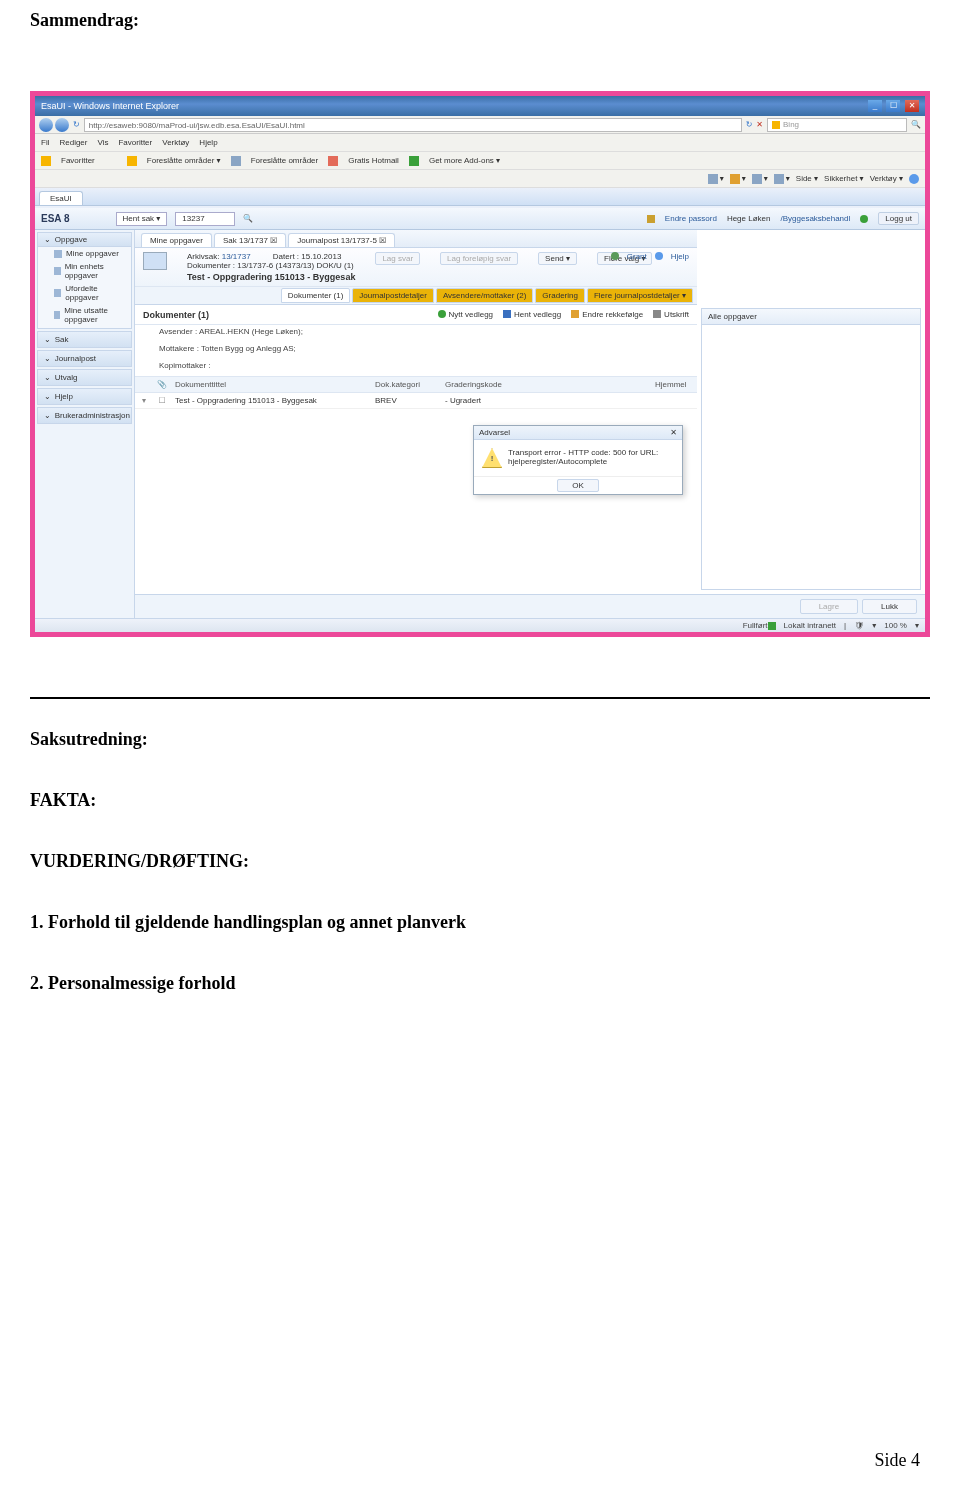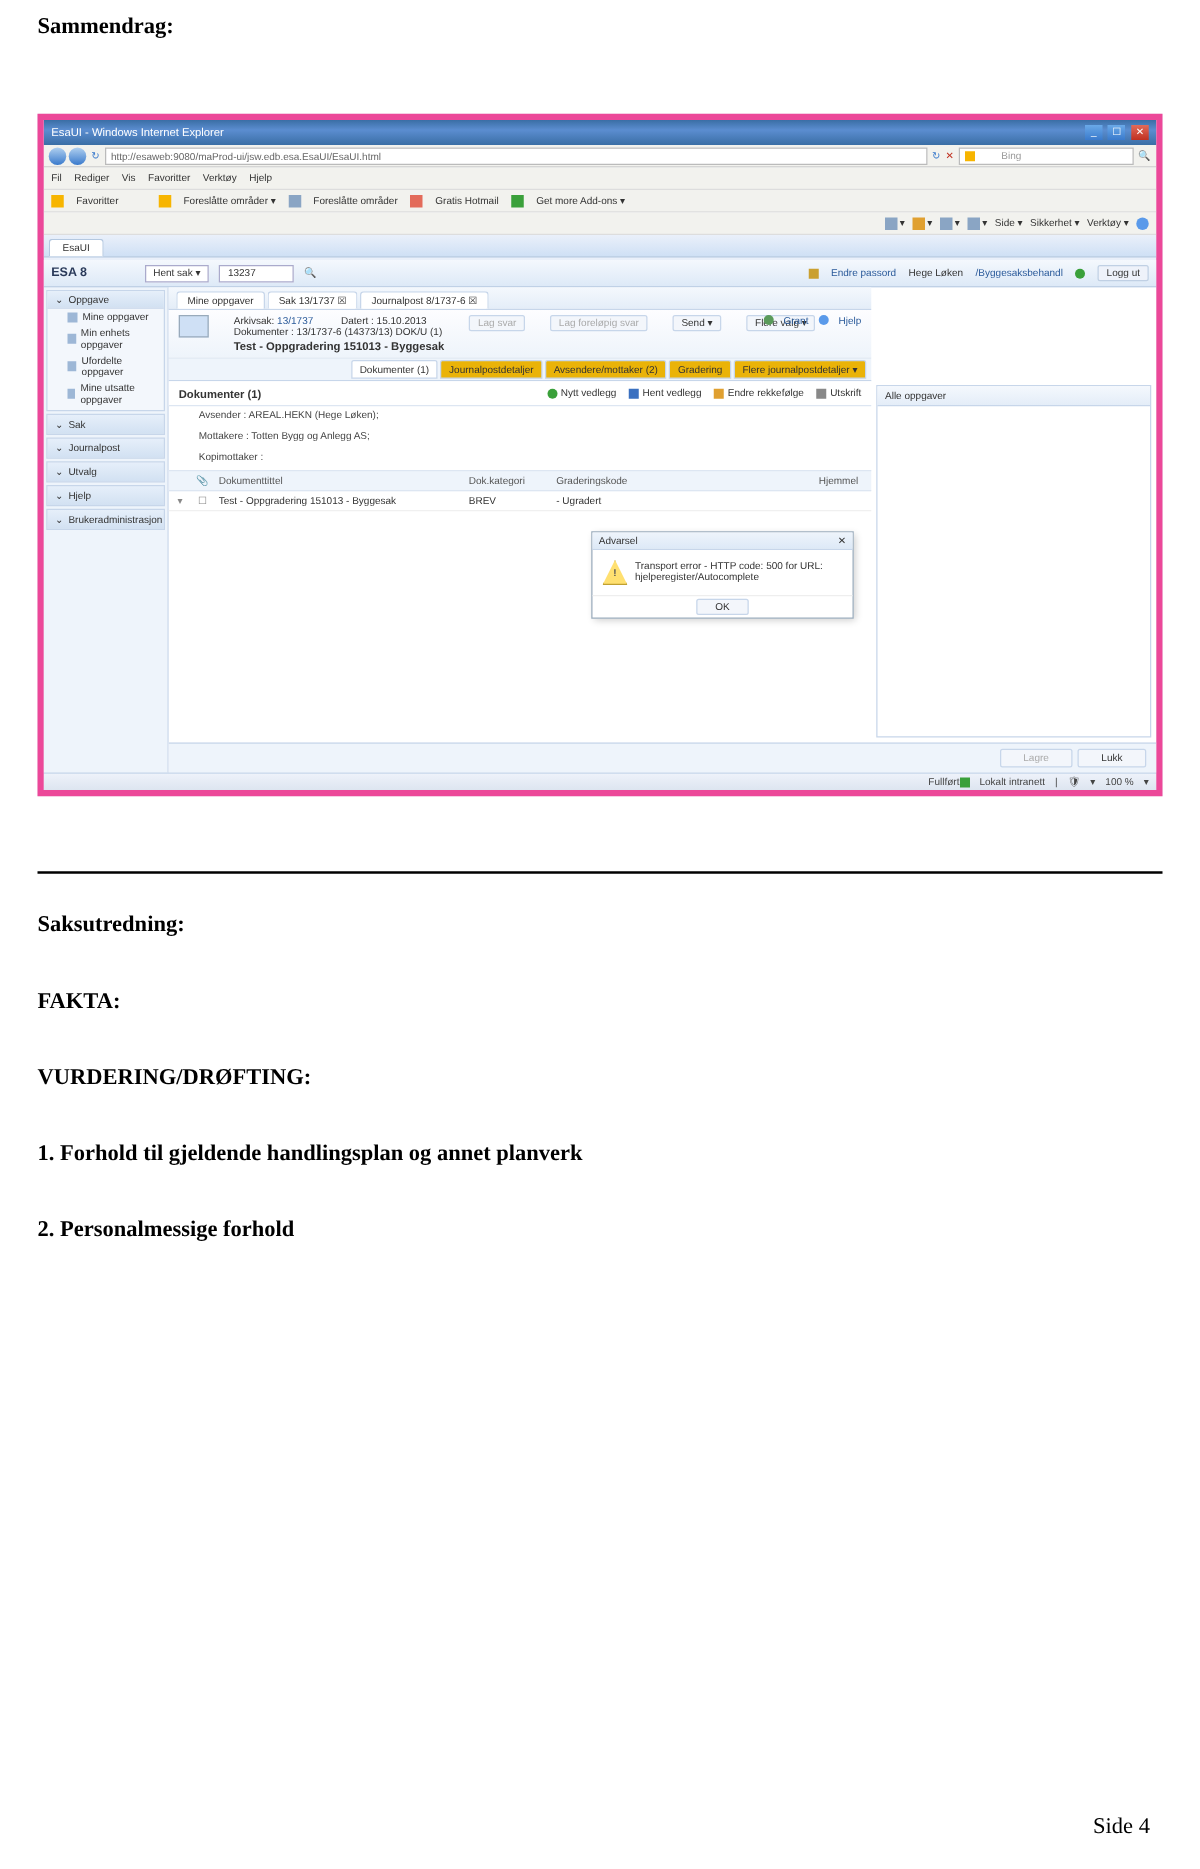--- a/index.html
+++ b/index.html
@@ -74,21 +74,21 @@
     line-height: 14px;
     color: #666;
   }
   .addressbar .searchbox {
     width: 140px;
     height: 14px;
     background: #fff;
     border: 1px solid #bbb;
     color: #999;
     padding: 0 4px;
-    display:flex; align-items:center; gap:21px;
+    display:flex; align-items:center; gap:3px;
   }
   .menubar, .favbar, .cmdbar {
     height: 18px;
     background: #f2f2ee;
     border-bottom: 1px solid #ddd;
     display: flex; align-items: center;
     padding: 0 6px;
     gap: 10px;
     color: #333;
   }
@@ -171,21 +171,21 @@
     display:flex; justify-content:flex-end; align-items:center; gap:2px; padding-right:4px;
   }
   .subnav .minitab { background:#eab308; border:1px solid #c7d6ea; padding:2px 6px; font-size:8px; border-radius:2px 2px 0 0;}
   .subnav .minitab.active { background:#fff; }
   .docbar {
     height:20px; border-bottom:1px solid #dde6f2; display:flex; align-items:center; justify-content:space-between; padding:0 8px;
     background:#fff;
   }
   .docbar .left { font-weight:bold; font-size:9px; }
   .docbar .right { display:flex; gap:10px; font-size:8px; }
-  .docbar .action { display:flex; align-items:flex-end; gap:3px; }
+  .docbar .action { display:flex; align-items:flex-start; gap:3px; }
   .dicon { width:8px; height:8px; display:inline-block; }
   .dicon.green { background:#3aa03a; border-radius:50%; }
   .dicon.blue { background:#3a70c0; }
   .dicon.orange { background:#e0a030; }
   .dicon.print { background:#888; }
   .metarow { padding:2px 8px 6px 24px; font-size:8px; color:#444; }
   .gridhead {
     display:grid; grid-template-columns: 18px 18px 200px 70px 90px 120px 70px 120px 120px 80px;
     background:#eef4fb; border-top:1px solid #dde6f2; border-bottom:1px solid #dde6f2;
     font-size:8px; padding:3px 0; color:#555;
@@ -392,21 +392,21 @@
             <span>⌄</span>
             <span>Brukeradministrasjon</span>
           </div>
       </div>
 
       <div class="main">
         <div class="mainbody">
         <div class="subtabbar">
           <div class="subtab">Mine oppgaver</div>
           <div class="subtab">Sak 13/1737 ☒</div>
-          <div class="subtab active">Journalpost 8/1737-6 ☒</div>
+          <div class="subtab active">Journalpost 13/1737-5 ☒</div>
         </div>
 
         <div class="record">
           <div style="width:24px;height:18px;background:#cfe0f5;border:1px solid #9ab;"></div>
           <div class="meta">
             <div class="row"><span>Arkivsak:</span> <span class="link">13/1737</span>
               &nbsp;&nbsp;&nbsp;&nbsp;&nbsp;&nbsp;&nbsp;&nbsp;
               <span>Datert : 15.10.2013</span></div>
             <div class="row"><span>Dokumenter :</span> <span>13/1737-6 (14373/13) DOK/U (1)</span></div>
             <div class="title">Test - Oppgradering 151013 - Byggesak</div>

